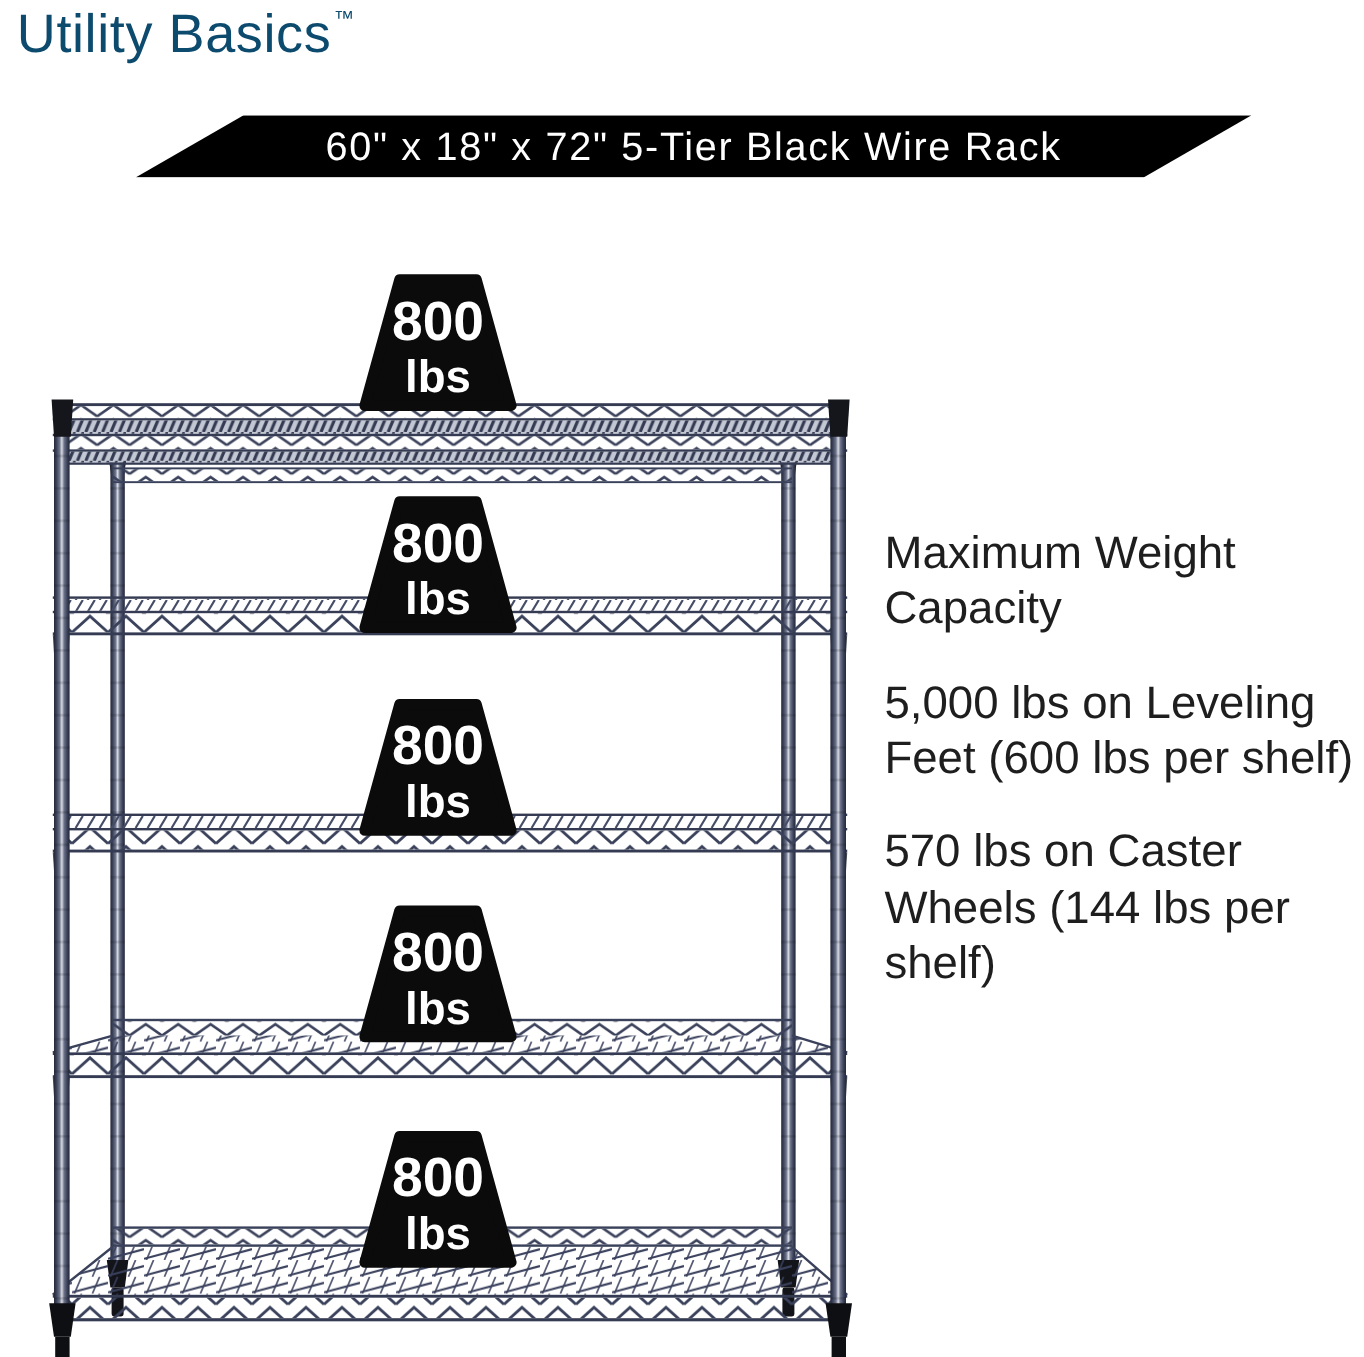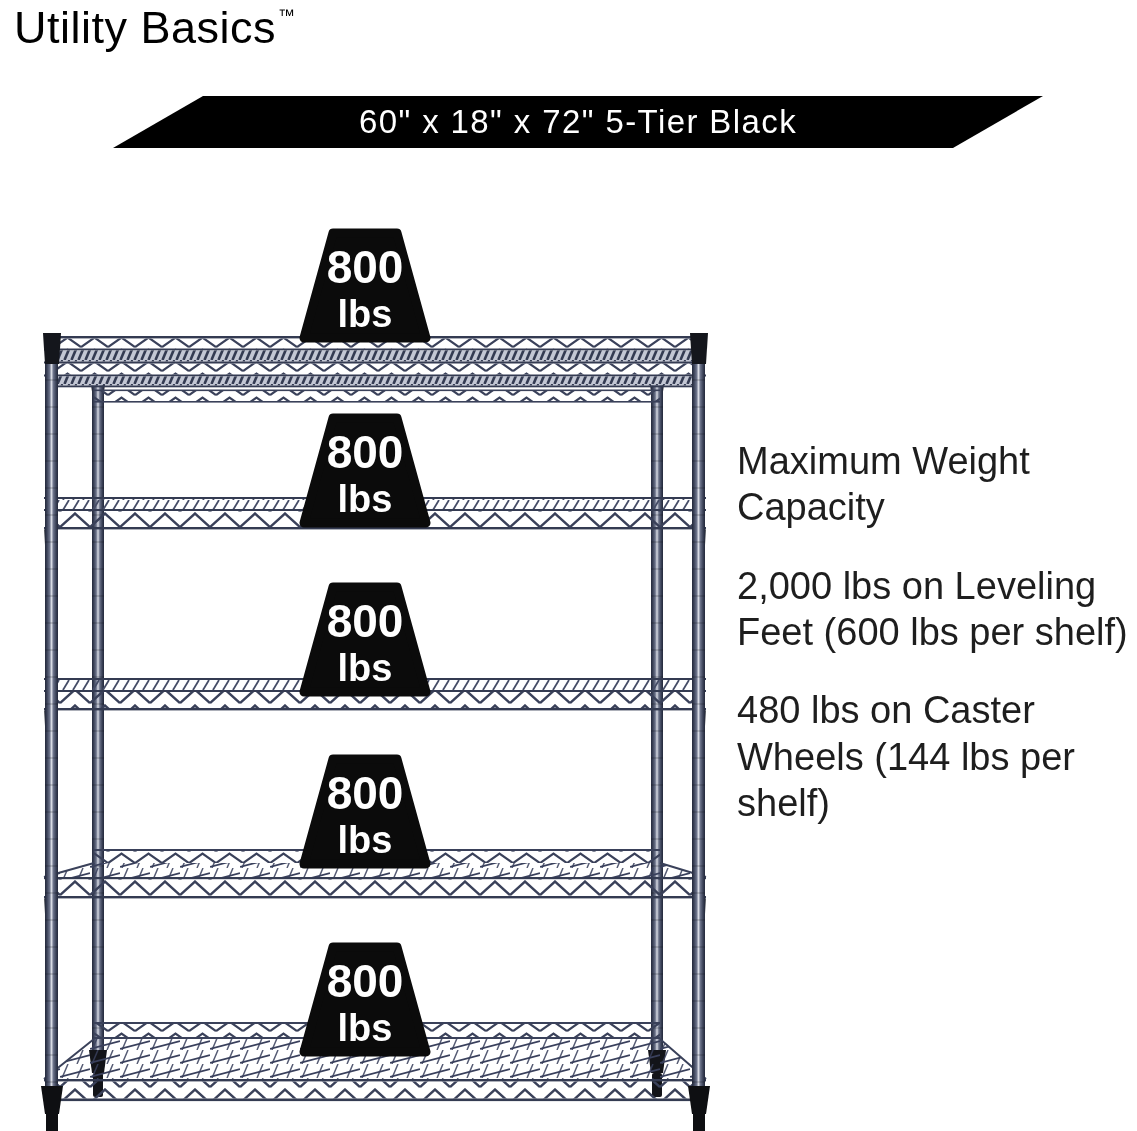--- a/index.html
+++ b/index.html
@@ -3,21 +3,21 @@
 <meta charset="utf-8">
 <style>
   html,body{margin:0;padding:0;background:#ffffff;}
   .stage{
     position:relative;width:1137px;height:1131px;overflow:hidden;background:#ffffff;
     font-family:"Liberation Sans", sans-serif;
   }
   .b{font-weight:400;}
   
   .logo{
-    position:absolute;left:14px;top:2px;font-size:45px;color:#000000;
+    position:absolute;left:14px;top:2px;font-size:45px;color:#0c4a6e;
     letter-spacing:0.5px;line-height:1.15;white-space:pre;
   }
   .logo .tm{font-size:17px;position:relative;top:-22px;left:2px;}
   
   .banner{
     position:absolute;left:113px;top:96px;width:930px;height:52px;background:#000000;
     clip-path:polygon(9.68% 0,100% 0,90.32% 100%,0% 100%);
     display:flex;align-items:center;justify-content:center;
     color:#ffffff;font-size:33px;letter-spacing:1.4px;white-space:pre;
   }
@@ -180,21 +180,21 @@
     </g>
     <g>
       <path d="M304,1052 L333,947 L397,947 L426,1052 Z" fill="#0b0b0b" stroke="#0b0b0b" stroke-width="9" stroke-linejoin="round"></path>
       <text x="365" y="997" text-anchor="middle" font-size="46" font-weight="700" fill="#ffffff">800</text>
       <text x="365" y="1041" text-anchor="middle" font-size="38" font-weight="700" fill="#ffffff">lbs</text>
     </g>
   </svg>
 
   <div class="logo"><span>Utility Basics</span><span class="tm">™</span></div>
 
-  <div class="banner"><span>60" x 18" x 72" 5-Tier </span><span class="b">Black</span></div>
+  <div class="banner"><span>60" x 18" x 72" 5-Tier </span><span class="b">Black</span><span> Wire Rack</span></div>
 
   <div class="info">
     <p><span>Maximum Weight Capacity</span></p>
-    <p><span>2,000 lbs on </span><span class="b">Leveling Feet</span><span> (600 lbs per shelf)</span></p>
-    <p><span>480 lbs on </span><span class="b">Caster Wheels</span><span> (144 lbs per shelf)</span></p>
+    <p><span>5,000 lbs on </span><span class="b">Leveling Feet</span><span> (600 lbs per shelf)</span></p>
+    <p><span>570 lbs on </span><span class="b">Caster Wheels</span><span> (144 lbs per shelf)</span></p>
   </div>
 
 </div>
 
 </body></html>

